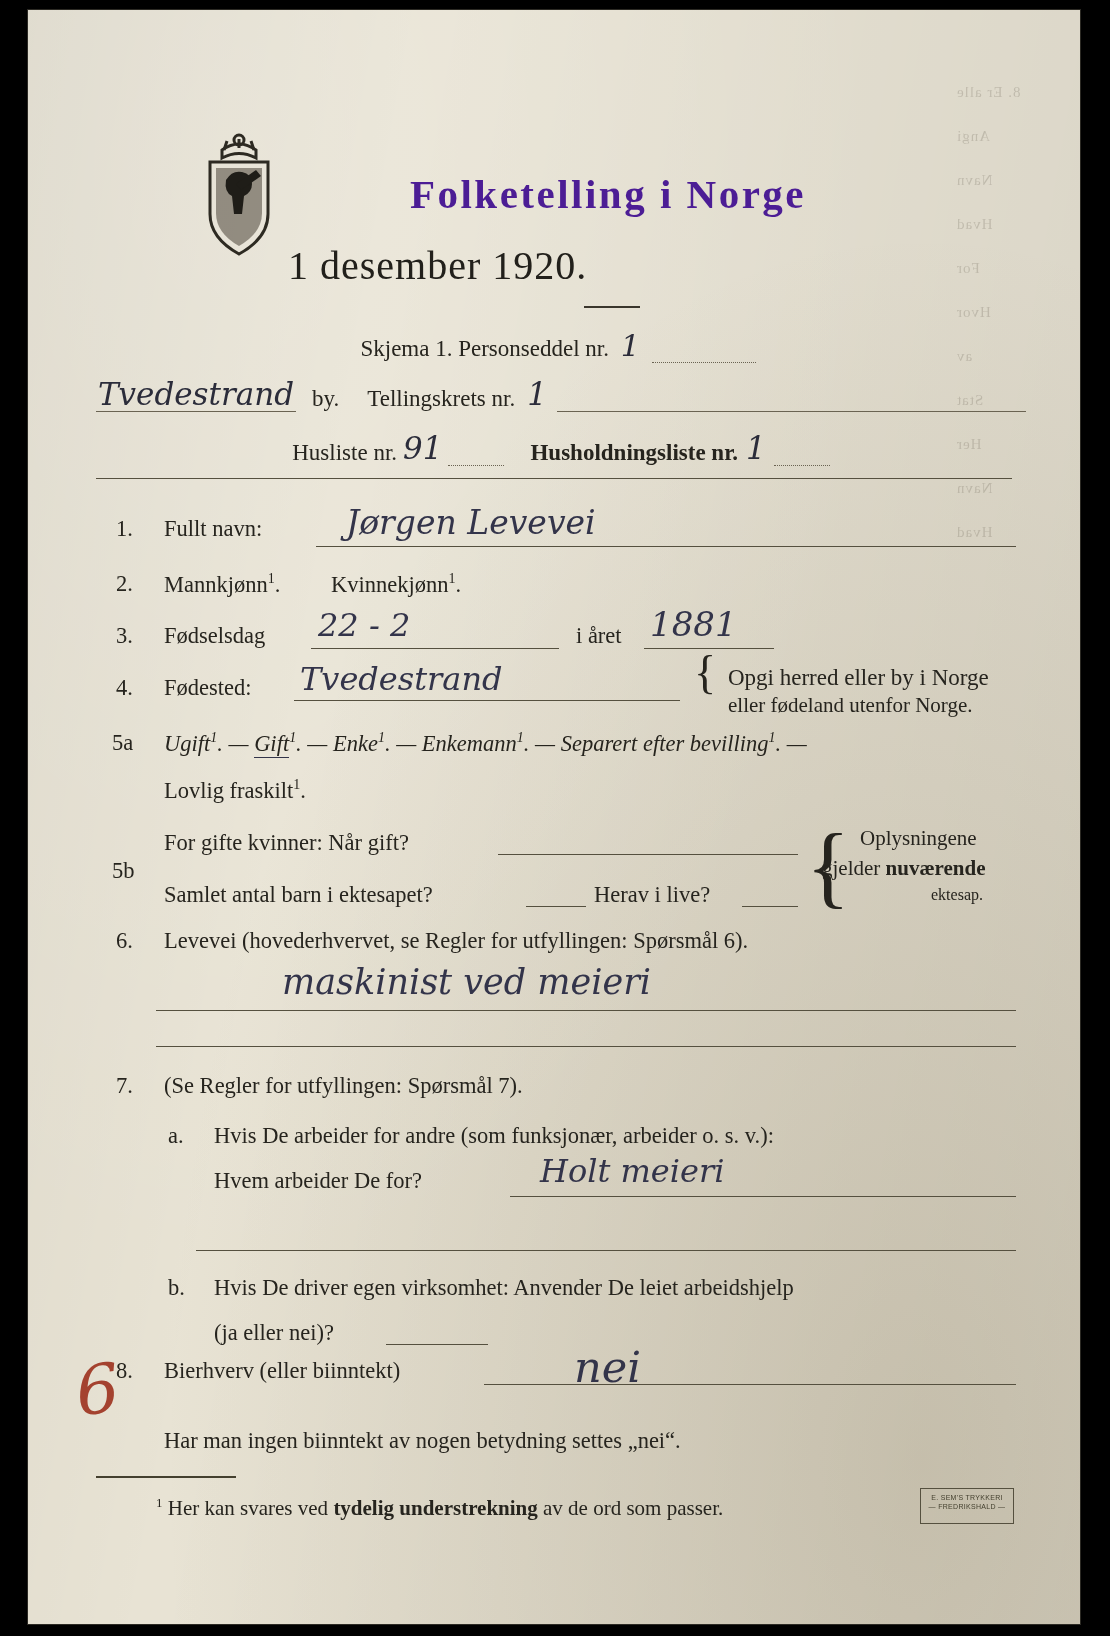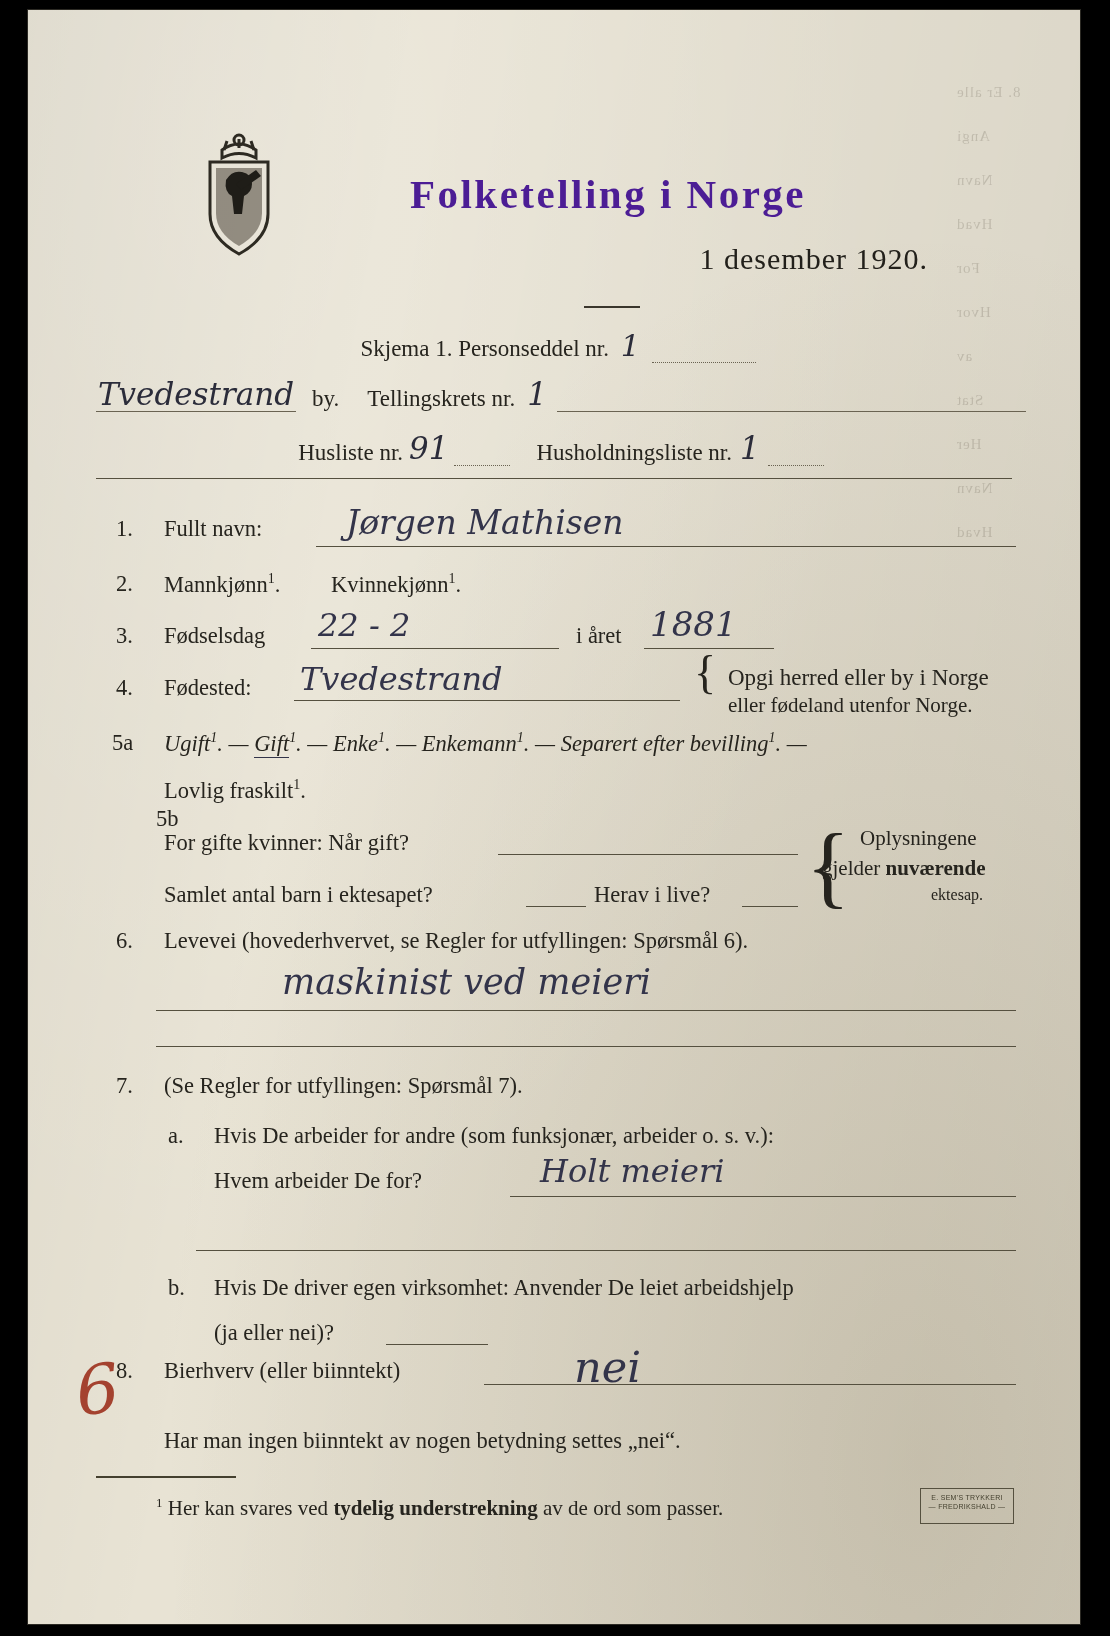--- a/index.html
+++ b/index.html
@@ -76,22 +76,22 @@
     letter-spacing: 2.5px;
     font-weight: 700;
     color: #4c1d95;
     font-family: "Liberation Serif", serif;
   }
   .subtitle {
     position: absolute;
     left: 260px;
     top: 232px;
     width: 640px;
-    text-align: right;
-    font-size: 30px;
+    text-align: left;
+    font-size: 40px;
     letter-spacing: 1px;
     color: #22201b;
   }
   .rule-short {
     position: absolute;
     left: 556px;
     top: 296px;
     width: 56px;
     border-top: 2px solid #3a362c;
   }
@@ -268,30 +268,30 @@
       <span style="margin-left:6px;text-align:center;">by.</span>
       <span style="margin-left:28px;">Tellingskrets nr.</span>
       <span class="hand" style="font-size:31px; margin-left:12px;">1</span>
       <span class="solidline" style="flex:1; height:26px; margin-left:10px;"></span>
     </div>
 
     <div class="row-hus">
       <span>Husliste nr.</span>
       <span class="hand" style="font-size:31px; margin:0 6px;">91</span>
       <span class="dotline" style="width:56px; height:24px;"></span>
-      <span style="margin-left:26px;">Husholdningsliste nr.</span>
+      <span style="margin-left:26px;font-weight:bold;">Husholdningsliste nr.</span>
       <span class="hand" style="font-size:31px; margin:0 8px;">1</span>
       <span class="dotline" style="width:56px; height:24px;"></span>
     </div>
 
     <div class="hr" style="left:68px; top:468px; width:916px;"></div>
 
     <div class="qnum" style="left:88px; top:506px;">1.</div>
     <div class="q" style="left:136px; top:506px;">Fullt navn:</div>
-    <div class="hw" style="left:318px; top:493px; font-size:33px;">Jørgen Mathisen</div>
+    <div class="hw" style="left:318px; top:493px; font-size:33px;">Jørgen Levevei</div>
     <div class="hr" style="left:288px; top:536px; width:700px;"></div>
 
     <div class="qnum" style="left:88px; top:561px;">2.</div>
     <div class="q" style="left:136px; top:561px;"><span>Mannkjønn</span><sup>1</sup>.</div>
     <div class="q" style="left:303px; top:561px;"><span>Kvinnekjønn</span><sup>1</sup>.</div>
 
     <div class="qnum" style="left:88px; top:613px;">3.</div>
     <div class="q" style="left:136px; top:613px;">Fødselsdag</div>
     <div class="hw" style="left:290px; top:596px; font-size:32px;">22 - 2</div>
     <div class="hr" style="left:283px; top:638px; width:248px;"></div>
@@ -304,21 +304,21 @@
     <div class="hw" style="left:272px; top:650px; font-size:32px;">Tvedestrand</div>
     <div class="hr" style="left:266px; top:690px; width:386px;"></div>
     <div class="brace" style="left:666px; top:640px; line-height:1;">{</div>
     <div class="q" style="left:700px; top:655px; font-size:23px;">Opgi herred eller by i Norge</div>
     <div class="q" style="left:700px; top:683px; font-size:21px;">eller fødeland utenfor Norge.</div>
 
     <div class="qnum" style="left:84px; top:720px;">5a</div>
     <div class="q" style="left:136px; top:720px;font-style:italic;">Ugift<sup>1</sup>. — <span class="underline-word">Gift</span><sup>1</sup>. — Enke<sup>1</sup>. — Enkemann<sup>1</sup>. — Separert efter bevilling<sup>1</sup>. —</div>
     <div class="q" style="left:136px; top:767px;">Lovlig fraskilt<sup>1</sup>.</div>
 
-    <div class="qnum" style="left:84px; top:796px;margin-left:44px;">5b</div>
+    <div class="qnum" style="left:84px; top:848px;">5b</div>
     <div class="q" style="left:136px; top:820px;">For gifte kvinner:  Når gift?</div>
     <div class="hr" style="left:470px; top:844px; width:300px;"></div>
     <div class="q" style="left:136px; top:872px;">Samlet antal barn i ektesapet?</div>
     <div class="hr" style="left:498px; top:896px; width:60px;"></div>
     <div class="q" style="left:566px; top:872px;">Herav i live?</div>
     <div class="hr" style="left:714px; top:896px; width:56px;"></div>
     <div class="brace" style="left:778px; top:810px; font-size:92px; line-height:1;">{</div>
     <div class="q" style="left:832px; top:816px; font-size:21px;">Oplysningene</div>
     <div class="q" style="left:794px; top:846px; font-size:21px;"><span>gjelder</span> <b>nuværende</b></div>
     <div class="q" style="left:856px; top:876px; font-size:16px;margin-left:47px;">ektesap.</div>

